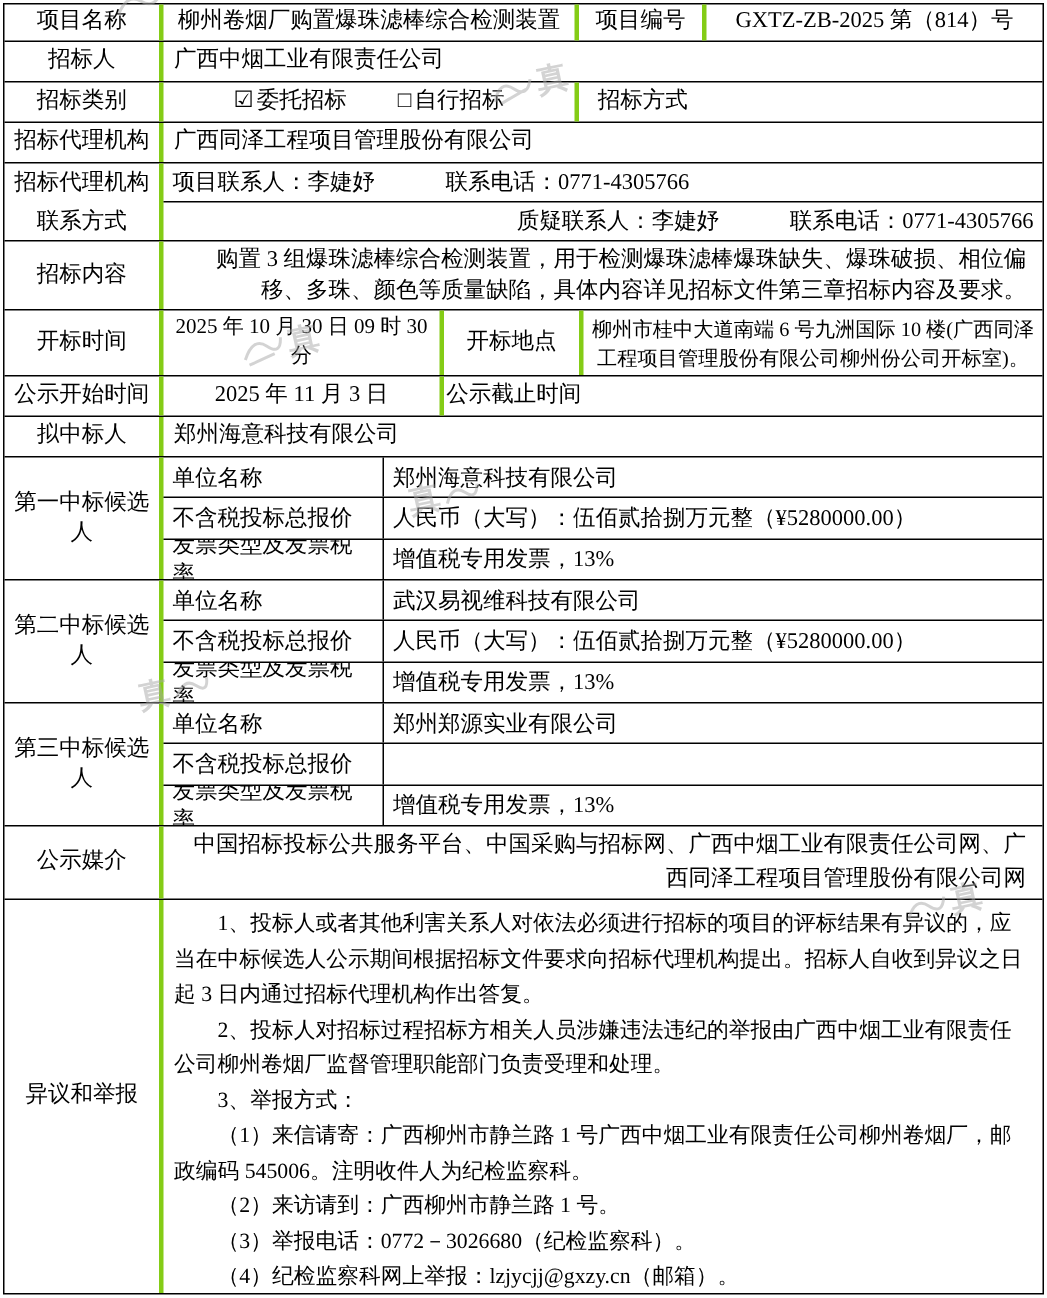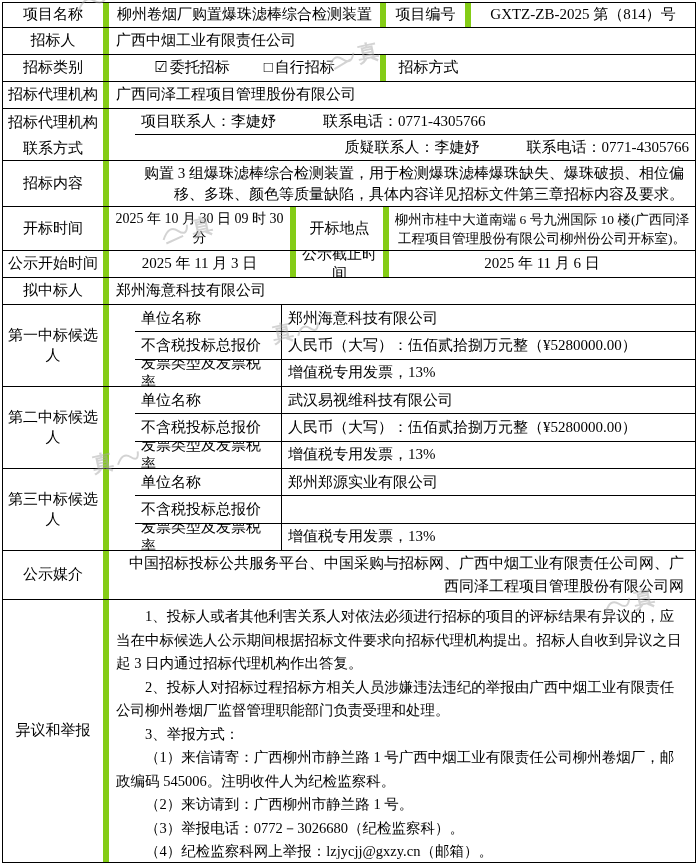--- a/index.html
+++ b/index.html
@@ -6,35 +6,35 @@
   body{
     width:698px;height:865px;background:#ffffff;color:#000;
     font-family:"Liberation Serif","DejaVu Serif",serif;
     position:relative;overflow:hidden;
   }
   .doc{position:absolute;left:2px;top:2px;width:694px;}
   .tbl{border:1px solid #000;width:694px;box-sizing:border-box;background:transparent;}
   .row{display:flex;border-bottom:1px solid #000;box-sizing:border-box;align-items:stretch;}
   .row:last-child{border-bottom:none;}
   .cell{
-    border-right:6px solid #84cc16;box-sizing:border-box;
+    border-right:3px solid #84cc16;box-sizing:border-box;
     display:flex;align-items:center;justify-content:center;text-align:center;
     font-size:15px;line-height:1.3;padding:0 4px;overflow:hidden;
   }
   .cell:last-child{border-right:none;}
   .cell.left{justify-content:flex-start;text-align:left;padding-left:7px;}
   .w-label{width:106px;flex:none;}
   .w-b1{width:277px;flex:none;}
   .w-c1{width:85px;flex:none;}
   .w-b2{width:187px;flex:none;}
   .w-c2{width:93px;flex:none;}
   .grow{flex:1 1 auto;min-width:0;}
   .h25{height:25px;} .h27{height:27px;} .h44{height:44px;} .h46{height:46px;}
   .h49{height:49px;} .h52{height:52px;} .h82{height:82px;} .h262{height:262px;}
-  .stack{flex:1 1 auto;display:flex;flex-direction:column;min-width:0;margin-left:26px;}
+  .stack{flex:1 1 auto;display:flex;flex-direction:column;min-width:0;}
   .subrow{flex:1 1 0;display:flex;align-items:center;border-bottom:1px solid #000;min-height:0;}
   .subrow:last-child{border-bottom:none;}
   .subcell{height:100%;display:flex;align-items:center;box-sizing:border-box;
     font-size:15px;padding:0 6px;overflow:hidden;}
   .subcell.k{width:147px;flex:none;border-right:1px solid #000;}
   .subcell.v{flex:1;min-width:0;}
   .two-line{flex-direction:column;line-height:26px;}
   .contact-name{display:inline-block;width:182px;flex:none;}
   .opts{display:flex;justify-content:center;align-items:center;gap:34px;width:100%;}
   .opt{white-space:nowrap;}
@@ -118,21 +118,20 @@
       <div class="cell w-label">开标时间</div>
       <div class="cell w-b2" style="font-size:14px;">2025 年 10 月 30 日 09 时 30 分</div>
       <div class="cell w-c2">开标地点</div>
       <div class="cell grow place">柳州市桂中大道南端 6 号九洲国际 10 楼(广西同泽工程项目管理股份有限公司柳州份公司开标室)。</div>
     </div>
 
     <div class="row h27">
       <div class="cell w-label" style="padding:0 1px;">公示开始时间</div>
       <div class="cell w-b2">2025 年 11 月 3 日</div>
       <div class="cell w-c2" style="padding:0 1px;">公示截止时间</div>
-      <div class="cell grow">2025 年 11 月 6 日</div>
     </div>
 
     <div class="row h27">
       <div class="cell w-label">拟中标人</div>
       <div class="cell grow left">郑州海意科技有限公司</div>
     </div>
 
     <div class="row h82">
       <div class="cell w-label" style="padding:0 1px;">第一中标候选人</div>
       <div class="stack">

